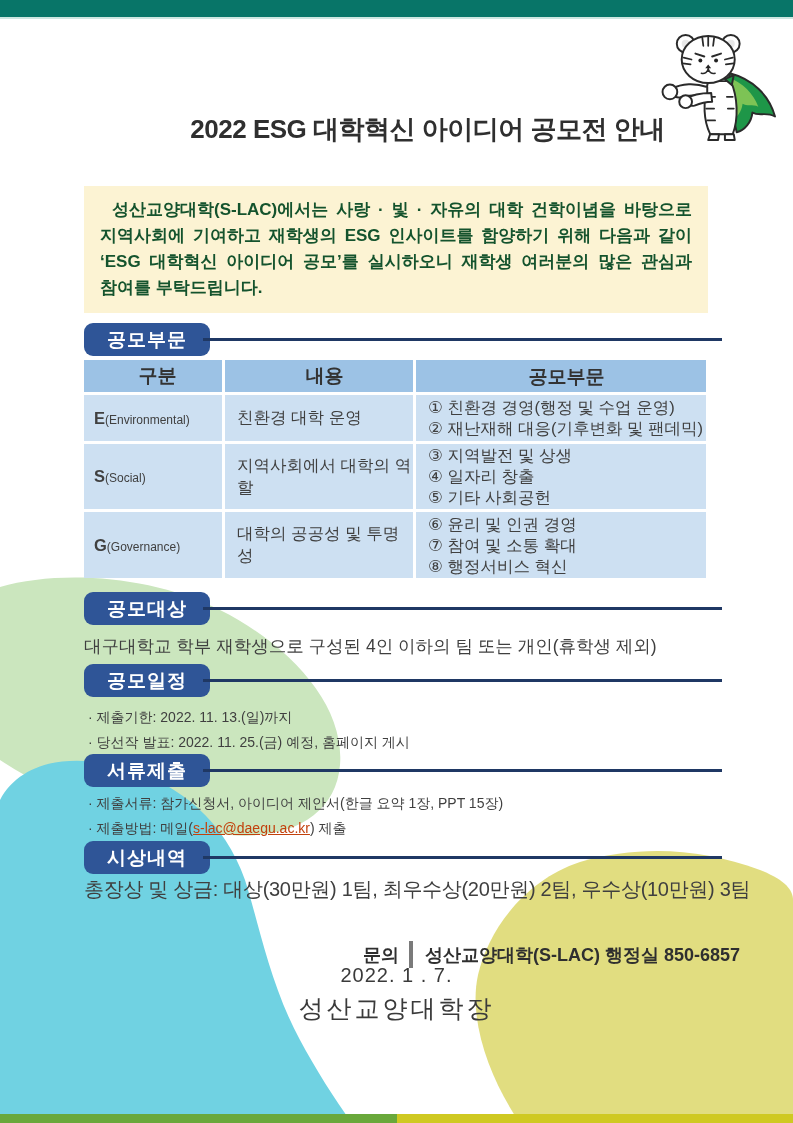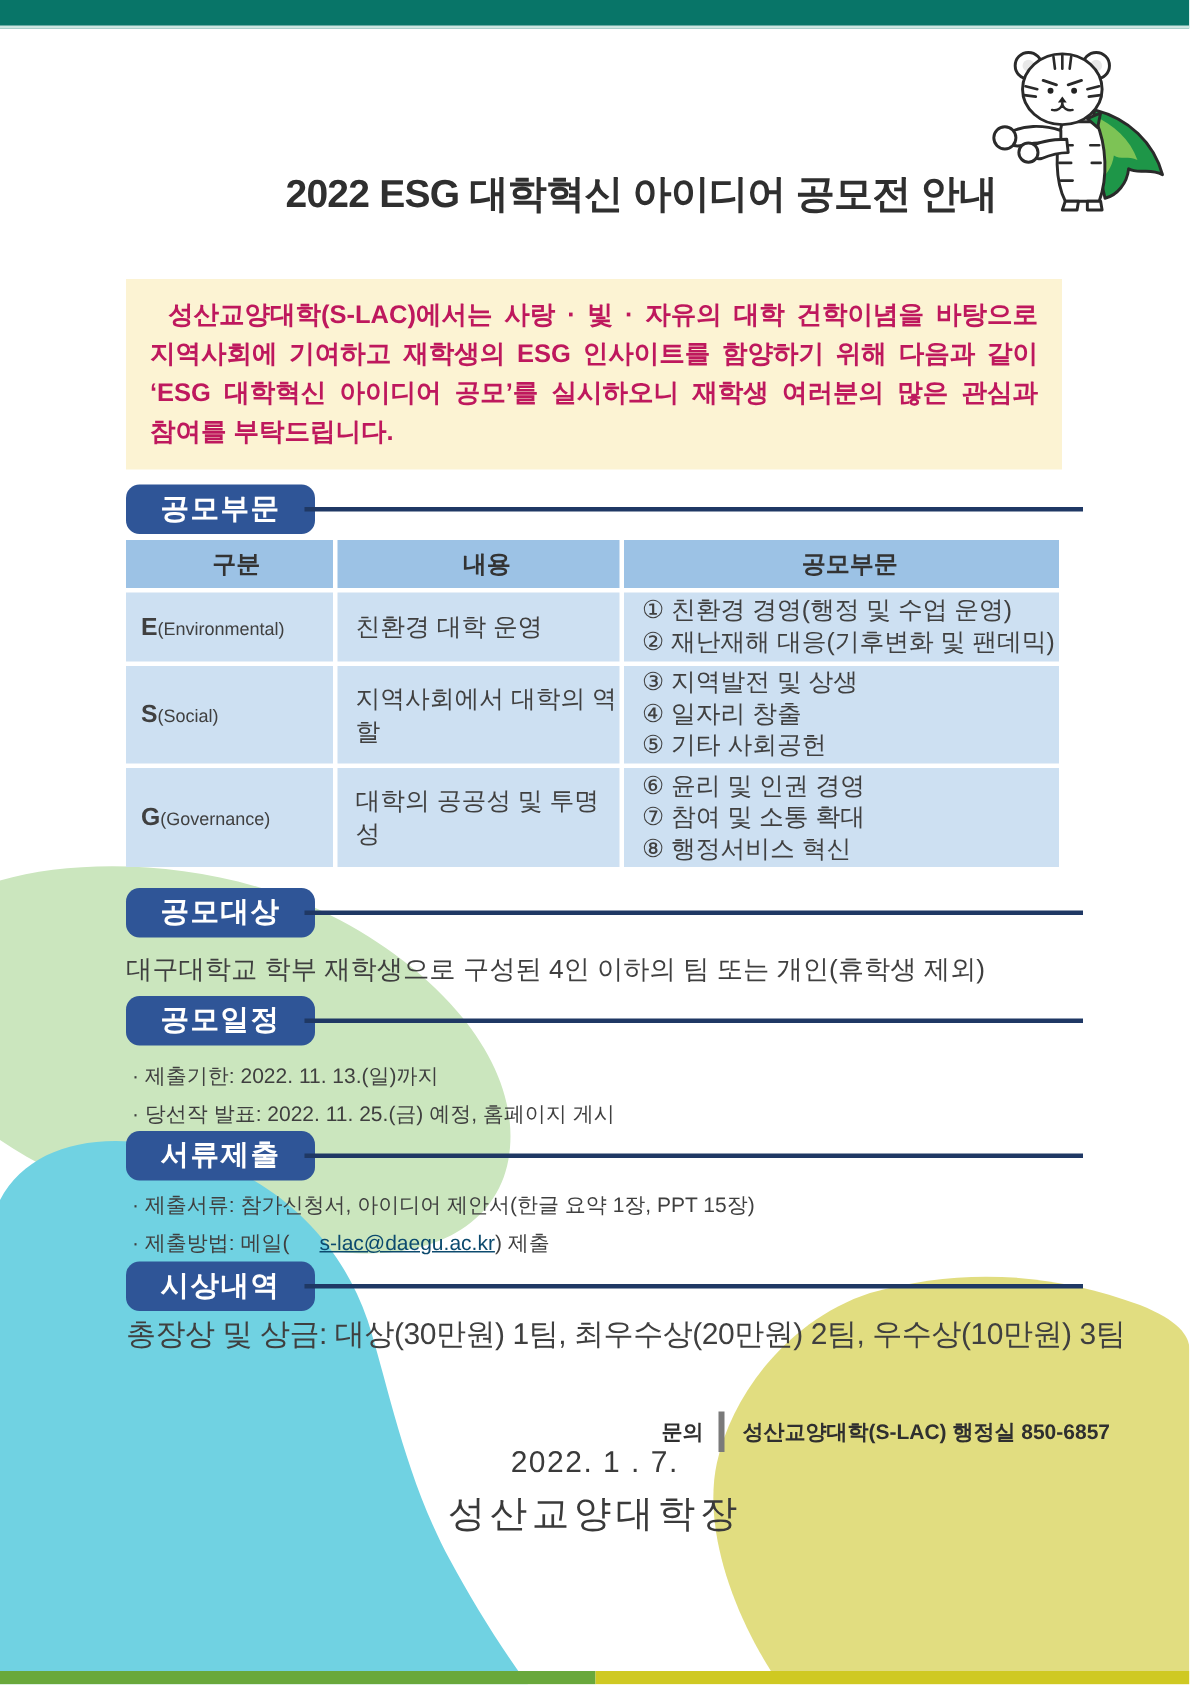--- a/index.html
+++ b/index.html
@@ -6,42 +6,42 @@
   .page{
     position:relative;width:793px;height:1123px;overflow:hidden;background:#ffffff;
     font-family:"Liberation Sans","DejaVu Sans",sans-serif;color:#3f3f3f;
   }
   .bg{position:absolute;inset:0;z-index:0;}
   .layer{position:absolute;z-index:1;}
   .top-bar{left:0;top:0;width:793px;height:17px;background:#087568;border-bottom:2px solid #cde6e1;}
   .mascot{left:656px;top:32px;width:128px;height:110px;}
   .title{left:0;top:112px;width:793px;text-align:center;font-size:26px;font-weight:700;color:#2f2f2f;letter-spacing:-0.5px;margin:0;padding-left:31px;}
   .intro-box{left:84px;top:186px;width:624px;box-sizing:border-box;background:#FCF3D3;padding:11px 16px 12px 16px;}
-  .intro-box p{margin:0;font-size:17px;line-height:26px;font-weight:700;text-align:justify;text-indent:12px;word-break:keep-all;color:#be185d;}
+  .intro-box p{margin:0;font-size:17px;line-height:26px;font-weight:700;text-align:justify;text-indent:12px;word-break:keep-all;color:#14532d;}
   .badge{left:84px;width:126px;height:33px;background:#2F5597;border-radius:9px;color:#ffffff;
     font-size:19px;font-weight:700;text-align:center;line-height:33px;letter-spacing:1px;}
   .rule{left:203px;width:519px;height:3px;background:#1F3864;}
   .tbl{left:81px;top:357px;border-collapse:separate;border-spacing:3px;}
   .tbl th,.tbl td{box-sizing:border-box;vertical-align:middle;}
-  .tbl th{background:#9CC2E5;font-size:16px;font-weight:700;color:#333;height:32px;text-align:center;}
+  .tbl th{background:#9CC2E5;font-size:19px;font-weight:700;color:#333;height:32px;text-align:center;}
   .tbl td{background:#CDE0F2;font-size:16.5px;color:#404040;}
   .c1{width:138px;padding-left:10px;}
   .c2{width:188px;padding-left:12px;}
   .c3{width:290px;padding-left:12px;line-height:21px;}
   .row-e td{height:46px;}
   .row-s td{height:64px;}
   .row-g td{height:66px;}
   .grade{font-weight:700;}
   .grade-sub{font-weight:400;font-size:12px;}
   .body-text{font-size:17.5px;word-break:keep-all;}
   .list{font-size:14px;line-height:25px;word-break:keep-all;}
   .list .ln{white-space:nowrap;}
-  a.mail{color:#0c4a6e;text-decoration:underline;margin-left:20px;}
+  a.mail{color:#c2410c;text-decoration:underline;}
   .awards-text{font-size:20px;letter-spacing:-0.3px;word-break:keep-all;white-space:nowrap;}
-  .contact{right:53px;top:941px;font-size:14px;font-weight:700;color:#2f2f2f;display:flex;align-items:center;}
+  .contact{right:53px;top:941px;font-size:18px;font-weight:700;color:#2f2f2f;display:flex;align-items:center;}
   .vbar{display:inline-block;width:4px;height:27px;background:#7a7a7a;margin:0 12px 0 10px;}
   .date{left:0;top:964px;width:793px;text-align:center;font-size:20px;letter-spacing:1px;color:#3a3a3a;}
   .signature{left:0;top:992px;width:793px;text-align:center;font-size:25px;letter-spacing:3px;color:#3a3a3a;}
 </style>
 </head>
 <body>
 
 <div class="page">
 
   <svg class="bg" width="793" height="1123" viewBox="0 0 793 1123">

